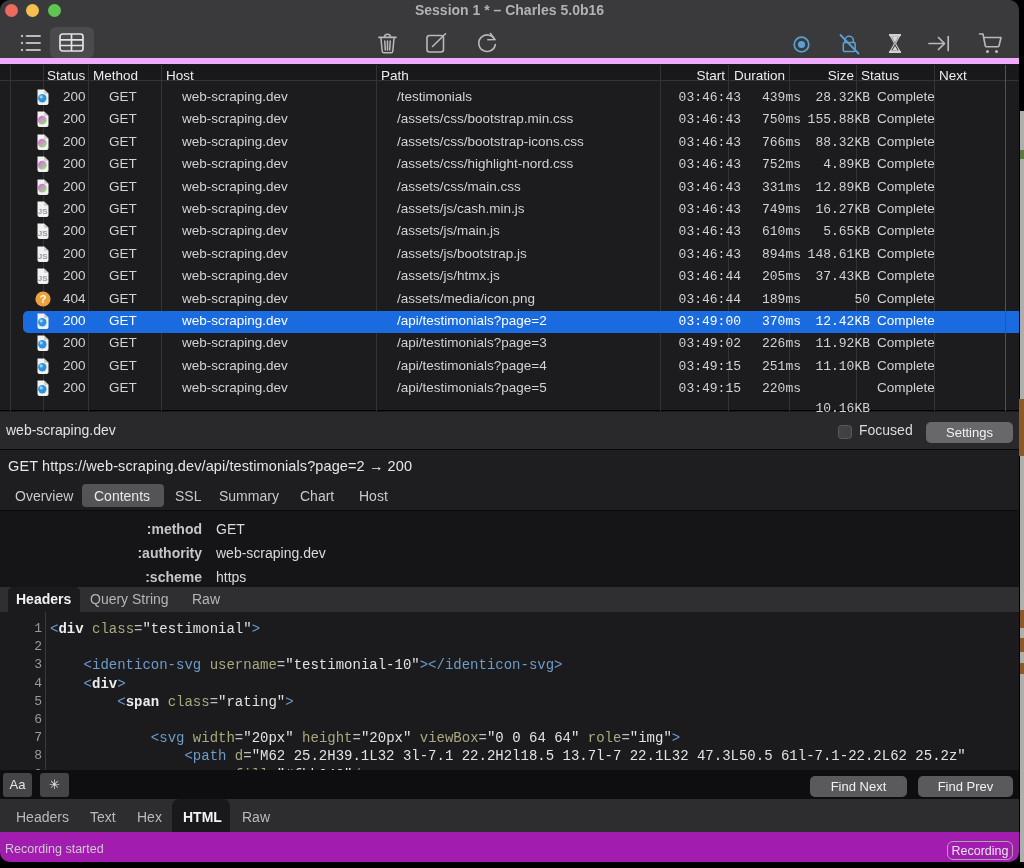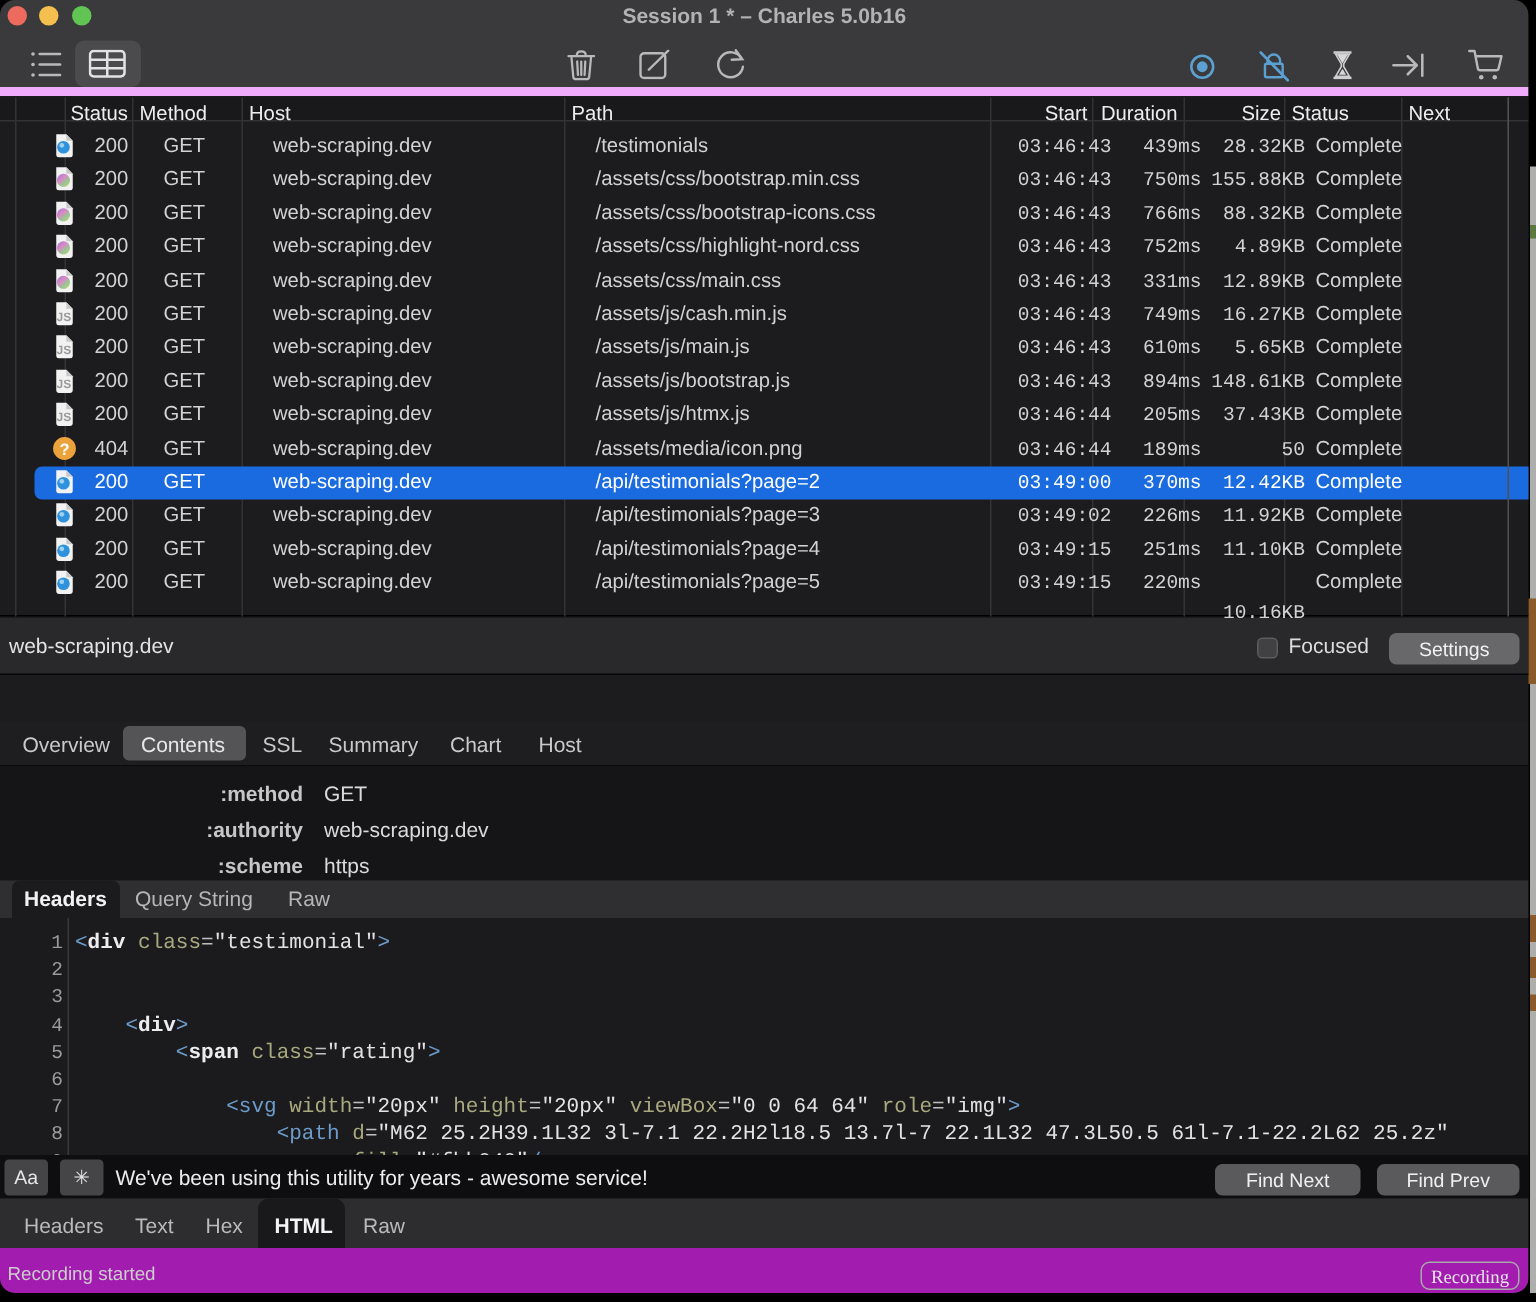--- a/index.html
+++ b/index.html
@@ -420,20 +420,23 @@
   </div>
 
   <div style="position:absolute;left:1005px;top:65px;width:1px;height:346px;background:#515154;"></div>
   <div id="hostbar">
     <div style="position:absolute;left:6px;top:10px;font-size:14px;color:#e2e2e4;">web-scraping.dev</div>
     <div style="position:absolute;left:838px;top:13px;width:14px;height:14px;background:#414144;border:1px solid #5c5c5f;border-radius:3.5px;"></div>
     <div style="position:absolute;left:859px;top:10px;font-size:14px;color:#dcdcde;">Focused</div>
     <div style="position:absolute;left:926px;top:10px;width:87px;height:21px;background:#68686b;border-radius:5px;text-align:center;line-height:21px;font-size:13px;color:#f2f2f4;">Settings</div>
   </div>
 
+  <div id="getline">
+    <div style="position:absolute;left:8px;top:8px;font-size:14.5px;letter-spacing:0.1px;color:#e6e6e8;">GET https://web-scraping.dev/api/testimonials?page=2 → 200</div>
+  </div>
 
   <div id="tabs1">
     <div class="tab1" style="left:15px;">Overview</div>
     <div style="position:absolute;left:82px;top:3px;width:82px;height:23px;background:#545457;border-radius:4px;"></div>
     <div class="tab1" style="left:94px;color:#e8e8ea;">Contents</div>
     <div class="tab1" style="left:175px;">SSL</div>
     <div class="tab1" style="left:219px;">Summary</div>
     <div class="tab1" style="left:300px;">Chart</div>
     <div class="tab1" style="left:359px;">Host</div>
   </div>
@@ -453,47 +456,47 @@
     <div class="tab2" style="left:90px;">Query String</div>
     <div class="tab2" style="left:192px;">Raw</div>
   </div>
 
   <div id="code">
     <div id="gutterline"></div>
     <div class="ln" style="top:9.0px;">1</div>
       <div class="cl" style="top:9.0px;"><span class="sb">&lt;</span><span class="st">div</span> <span class="sa">class</span><span class="se">=</span><span class="sv">"testimonial"</span><span class="sb">&gt;</span></div>
       <div class="ln" style="top:27.2px;">2</div>
       <div class="ln" style="top:45.4px;">3</div>
+      <div class="cl" style="top:45.4px;">    <span class="sb">&lt;identicon-svg</span> <span class="sa">username</span><span class="se">=</span><span class="sv">"testimonial-10"</span><span class="sb">&gt;&lt;/identicon-svg&gt;</span></div>
       <div class="ln" style="top:63.6px;">4</div>
       <div class="cl" style="top:63.6px;">    <span class="sb">&lt;</span><span class="st">div</span><span class="sb">&gt;</span></div>
       <div class="ln" style="top:81.8px;">5</div>
       <div class="cl" style="top:81.8px;">        <span class="sb">&lt;</span><span class="st">span</span> <span class="sa">class</span><span class="se">=</span><span class="sv">"rating"</span><span class="sb">&gt;</span></div>
       <div class="ln" style="top:100.0px;">6</div>
       <div class="ln" style="top:118.2px;">7</div>
       <div class="cl" style="top:118.2px;">            <span class="sb">&lt;svg</span> <span class="sa">width</span><span class="se">=</span><span class="sv">"20px"</span> <span class="sa">height</span><span class="se">=</span><span class="sv">"20px"</span> <span class="sa">viewBox</span><span class="se">=</span><span class="sv">"0 0 64 64"</span> <span class="sa">role</span><span class="se">=</span><span class="sv">"img"</span><span class="sb">&gt;</span></div>
       <div class="ln" style="top:136.4px;">8</div>
       <div class="cl" style="top:136.4px;">                <span class="sb">&lt;path</span> <span class="sa">d</span><span class="se">=</span><span class="sv">"M62 25.2H39.1L32 3l-7.1 22.2H2l18.5 13.7l-7 22.1L32 47.3L50.5 61l-7.1-22.2L62 25.2z"</span></div>
       <div class="ln" style="top:154.6px;">9</div>
       <div class="cl" style="top:154.6px;">                      <span class="sa">fill</span><span class="se">=</span><span class="sv">"#fbb040"</span><span class="sb">/&gt;</span></div>
   </div>
 
   <div id="searchbar">
     <div class="sbtn" style="left:3px;width:29px;line-height:24px;">Aa</div>
     <div class="sbtn" style="left:40px;width:29px;line-height:23px;">✳</div>
-    <div style="position:absolute;left:77px;top:7px;font-size:14px;color:#ededef;">We've been using this utility for years - awesome service!</div>
     <div class="findbtn" style="left:810px;width:97px;">Find Next</div>
     <div class="findbtn" style="left:918px;width:95px;">Find Prev</div>
   </div>
 
   <div id="tabs3">
     <div class="tab3" style="left:16px;">Headers</div>
     <div class="tab3" style="left:90px;">Text</div>
     <div class="tab3" style="left:137px;">Hex</div>
     <div style="position:absolute;left:172px;top:0;width:58px;height:33px;background:#19191b;border-radius:7px 7px 0 0;"></div>
     <div class="tab3" style="left:183px;color:#f4f4f6;font-weight:bold;">HTML</div>
     <div class="tab3" style="left:242px;">Raw</div>
   </div>
 
   <div id="statusbar">
     <div style="position:absolute;left:5px;top:10px;font-size:12.5px;color:#cccccd;">Recording started</div>
-    <div style="position:absolute;left:947px;top:9px;width:66px;height:19px;border:1px solid #a9a9ab;border-radius:6px;text-align:center;line-height:18px;font-size:12.5px;color:#e8e8ea;font-family:Liberation Serif, serif;">Recording</div>
+    <div style="position:absolute;left:947px;top:9px;width:66px;height:19px;border:1px solid #a9a9ab;border-radius:6px;text-align:center;line-height:18px;font-size:12.5px;color:#e8e8ea;">Recording</div>
   </div>
 </div>
 
 </body></html>

